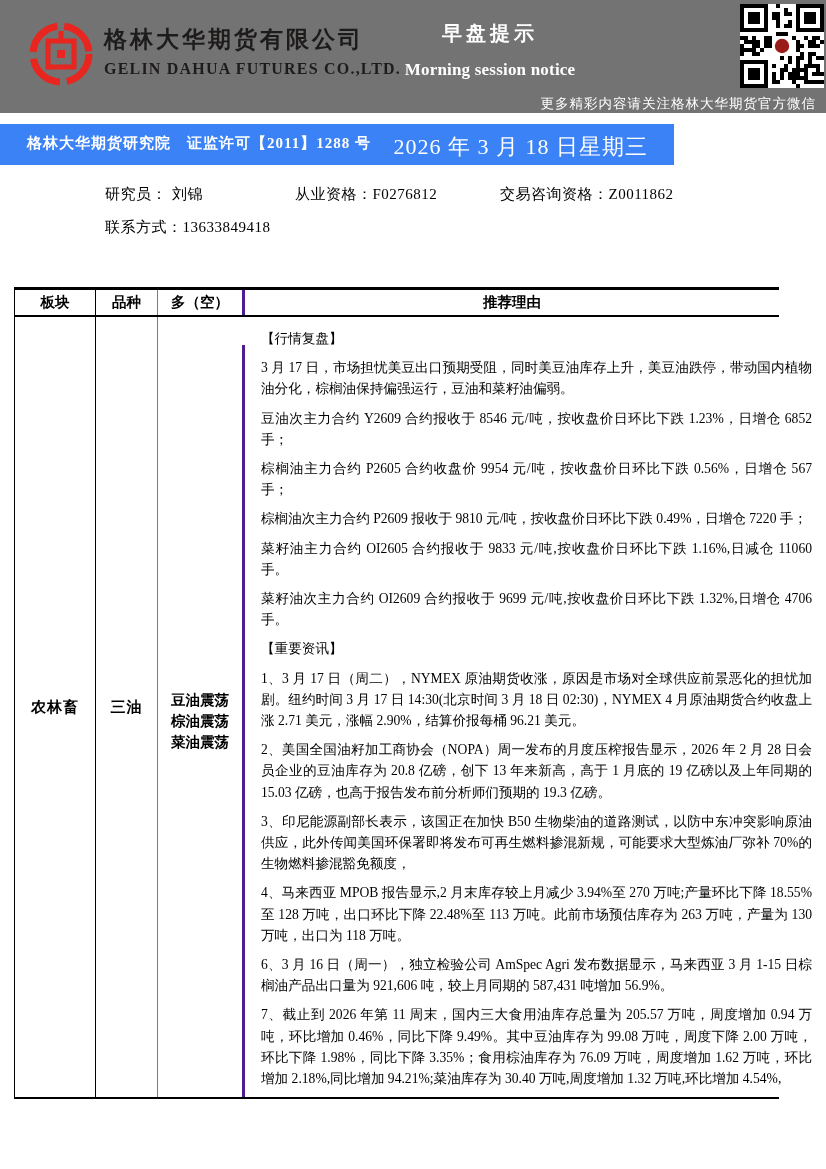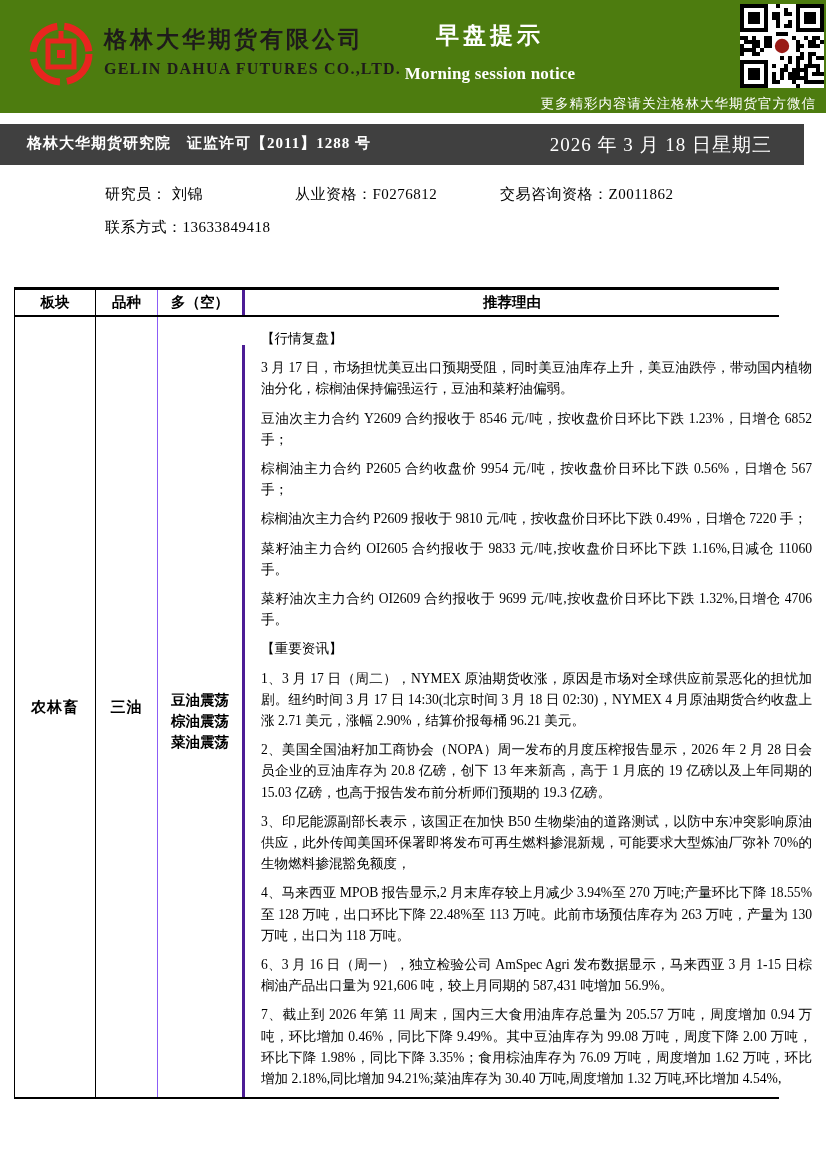--- a/index.html
+++ b/index.html
@@ -2,35 +2,35 @@
 <html><head>
 <meta charset="utf-8">
 <style>
   html,body{margin:0;padding:0;}
   body{
     width:826px;height:1169px;position:relative;background:#ffffff;
     font-family:"Liberation Serif","DejaVu Serif",serif;color:#000;
     overflow:hidden;
   }
   
-  .banner{position:absolute;left:0;top:0;width:826px;height:113px;background:#4d7c0f;}
+  .banner{position:absolute;left:0;top:0;width:826px;height:113px;background:#737373;}
   .logo{position:absolute;left:28px;top:21px;width:66px;height:66px;}
   .company{position:absolute;left:104px;top:27px;color:#1e1b1b;}
   .company .cn{font-size:23px;font-weight:bold;letter-spacing:3px;line-height:26px;}
   .company .en{font-size:16px;font-weight:bold;letter-spacing:1.2px;margin-top:7px;}
   .notice{position:absolute;left:378px;top:20px;width:224px;text-align:center;color:#ffffff;}
-  .notice .cn{font-size:23px;font-weight:bold;letter-spacing:4px;}
+  .notice .cn{font-size:20px;font-weight:bold;letter-spacing:4px;}
   .notice .en{font-size:17px;font-weight:bold;margin-top:13px;letter-spacing:0.2px;}
   .qr{position:absolute;left:740px;top:4px;width:84px;height:84px;background:#fff;}
   .qr svg{display:block;}
   .wechat-note{position:absolute;right:10px;top:95px;color:#ffffff;font-size:13.5px;letter-spacing:1px;}
   
-  .certbar{position:absolute;left:0;top:124px;width:804px;height:41px;background:#404040;color:#fff;}
+  .certbar{position:absolute;left:0;top:124px;width:674px;height:41px;background:#3b82f6;color:#fff;}
   .certbar .left{position:absolute;left:27px;top:10px;font-size:15px;font-weight:bold;letter-spacing:1px;}
-  .certbar .right{position:absolute;right:32px;top:8px;font-size:19px;letter-spacing:1px;}
+  .certbar .right{position:absolute;right:26px;top:8px;font-size:22px;letter-spacing:1px;}
   
   .res{position:absolute;font-size:15px;letter-spacing:0.5px;}
   .r1{top:185px;}.r2{top:218px;}
   .p105{left:105px;}.p172{left:172px;}.p295{left:295px;}.p500{left:500px;}
   
   .rtable{position:absolute;left:14px;top:287px;width:764px;
           border-top:3px solid #000;border-bottom:2px solid #000;border-left:1px solid #000;}
   .thead{display:flex;height:25px;border-bottom:2px solid #000;font-weight:bold;font-size:14.5px;}
   .thead > div{display:flex;align-items:center;justify-content:center;}
   .tbody{display:flex;min-height:744px;}

